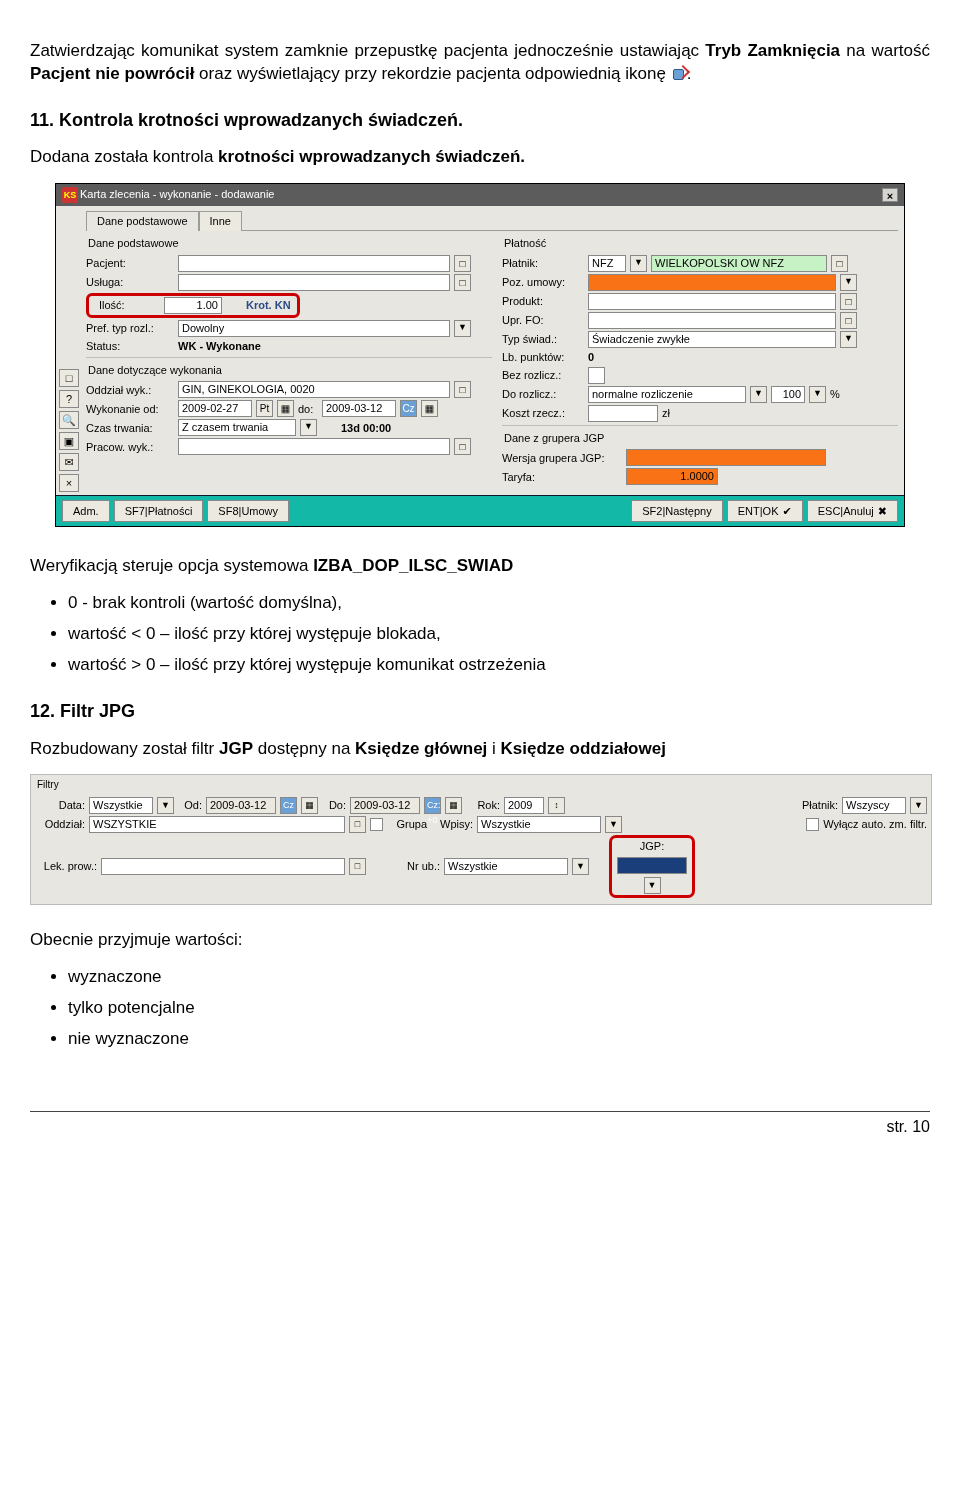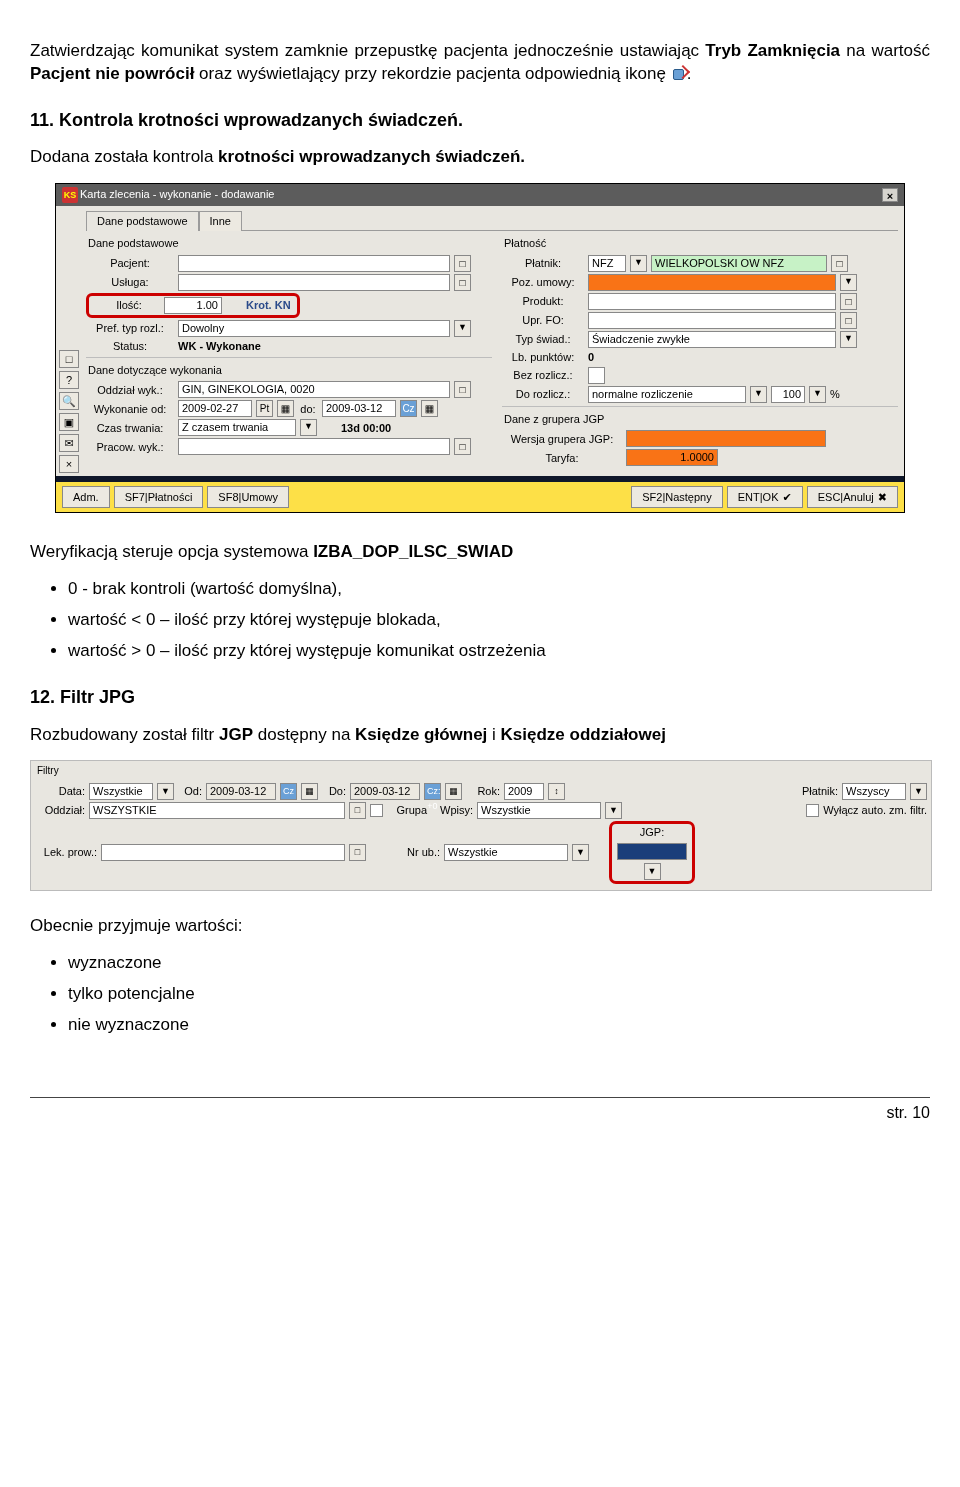--- a/index.html
+++ b/index.html
@@ -40,35 +40,35 @@
   }
   .dlg-title .x { width:16px; height:14px; background:#d6d4ce; color:#000; text-align:center; line-height:14px; font-weight:bold; border:1px solid #888; }
   .dlg-body { display:flex; }
   .dlg-left-icons { width:28px; display:flex; flex-direction:column; justify-content:flex-end; padding:3px 3px 3px 3px; gap:3px; }
   .dlg-left-icons .ic { width:20px; height:18px; border:1px solid #888; background:#ece9e1; font-size:11px; text-align:center; line-height:16px; }
   .dlg-main { flex:1; padding:4px 6px 8px 2px; }
   .tabs { display:flex; gap:0; border-bottom:1px solid #9b9b9b; margin-bottom:3px;}
   .tab { padding:2px 10px; background:#ece9e1; border:1px solid #9b9b9b; border-bottom:none; font-size:11px; position:relative; top:1px;}
   .tab.active { background:#e8e6e0; font-weight:normal;}
   .row { display:flex; align-items:center; gap:4px; margin:2px 0; }
-  .lbl { text-align:center; display:inline-block; }
+  .lbl { text-align:left; display:inline-block; }
   .lblL { width:88px; }
   .lblR { width:82px; }
   .fld { background:#fff; border:1px solid #888; height:17px; line-height:15px; padding:0 3px; display:inline-block; font-size:11px; overflow:hidden;}
   .fld.ro { background:#f97316; }
   .btn-s { width:17px; height:17px; border:1px solid #888; background:#ece9e1; display:inline-block; text-align:center; line-height:15px; font-size:10px; }
   .drop { width:17px; height:17px; border:1px solid #888; background:#ece9e1; display:inline-block; text-align:center; line-height:13px; font-size:9px;}
   .groupTitle { font-size:11px; padding:2px 0 2px 2px; color:#000;}
   .cols { display:flex; gap:10px; }
   .colL { flex:0 0 406px; }
   .colR { flex:1; }
   .sep { height:1px; background:#bdbdbd; margin:3px 0;}
   .red-ring { border:3px solid #cc0000; border-radius:6px; padding:1px 6px 1px 10px; display:inline-flex; align-items:center; gap:5px; }
   .green-fld { background:#c7f2c6 !important; }
-  .dlg-footer { display:flex; gap:4px; padding:4px 6px; border-top:6px solid #0f172a; background:#fde047; align-items:center;}
+  .dlg-footer { display:flex; gap:4px; padding:4px 6px; border-top:1px solid #0f172a; background:#14b8a6; align-items:center;}
   .fbtn { border:1px solid #888; background:#ece9e1; height:22px; padding:0 10px; display:inline-flex; align-items:center; gap:4px; font-size:11px;}
   .spacer { flex:1; }
   .ks-logo { display:inline-block; width:16px; height:16px; background:#c33; color:#ff0; font-weight:bold; font-size:9px; text-align:center; line-height:16px; border-radius:2px; margin-right:2px;}
 
   
   .flt {
     width: 902px;
     margin: 10px auto 24px 0;
     border: 1px solid #bbb;
     background: #e8e6e0;
@@ -220,20 +220,25 @@
             <span class="lbl lblR">Bez rozlicz.:</span>
             <span class="btn-s" style="background:#fff"></span>
           </div>
           <div class="row">
             <span class="lbl lblR">Do rozlicz.:</span>
             <span class="fld" style="width:158px">normalne rozliczenie</span>
             <span class="drop">▼</span>
             <span class="fld" style="width:34px;text-align:right">100</span>
             <span class="drop">▼</span>
             <span>%</span>
+          </div>
+          <div class="row">
+            <span class="lbl lblR">Koszt rzecz.:</span>
+            <span class="fld" style="width:70px"></span>
+            <span>zł</span>
           </div>
           <div class="sep"></div>
           <div class="groupTitle">Dane z grupera JGP</div>
           <div class="row">
             <span class="lbl" style="width:120px">Wersja grupera JGP:</span>
             <span class="fld ro" style="width:200px"></span>
           </div>
           <div class="row">
             <span class="lbl" style="width:120px">Taryfa:</span>
             <span class="fld ro" style="width:92px;text-align:right">1.0000</span>

